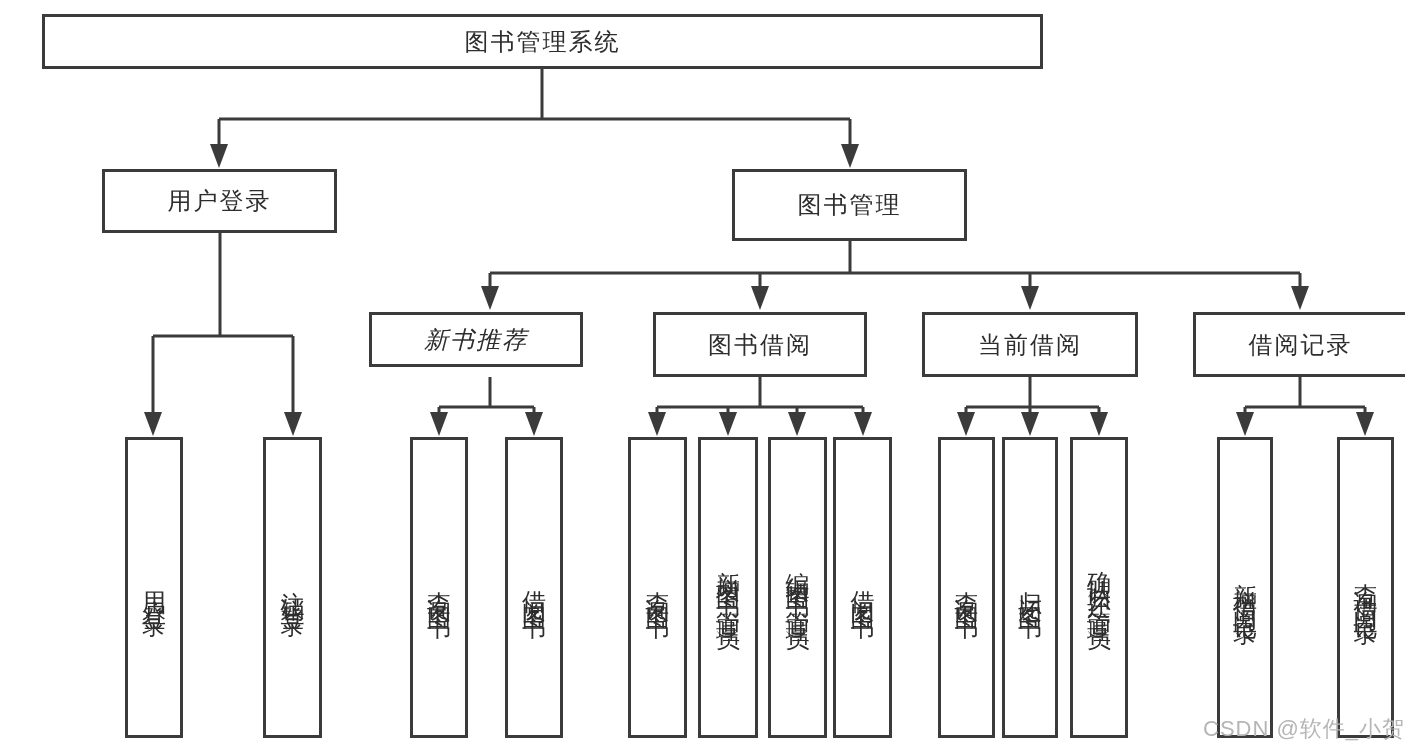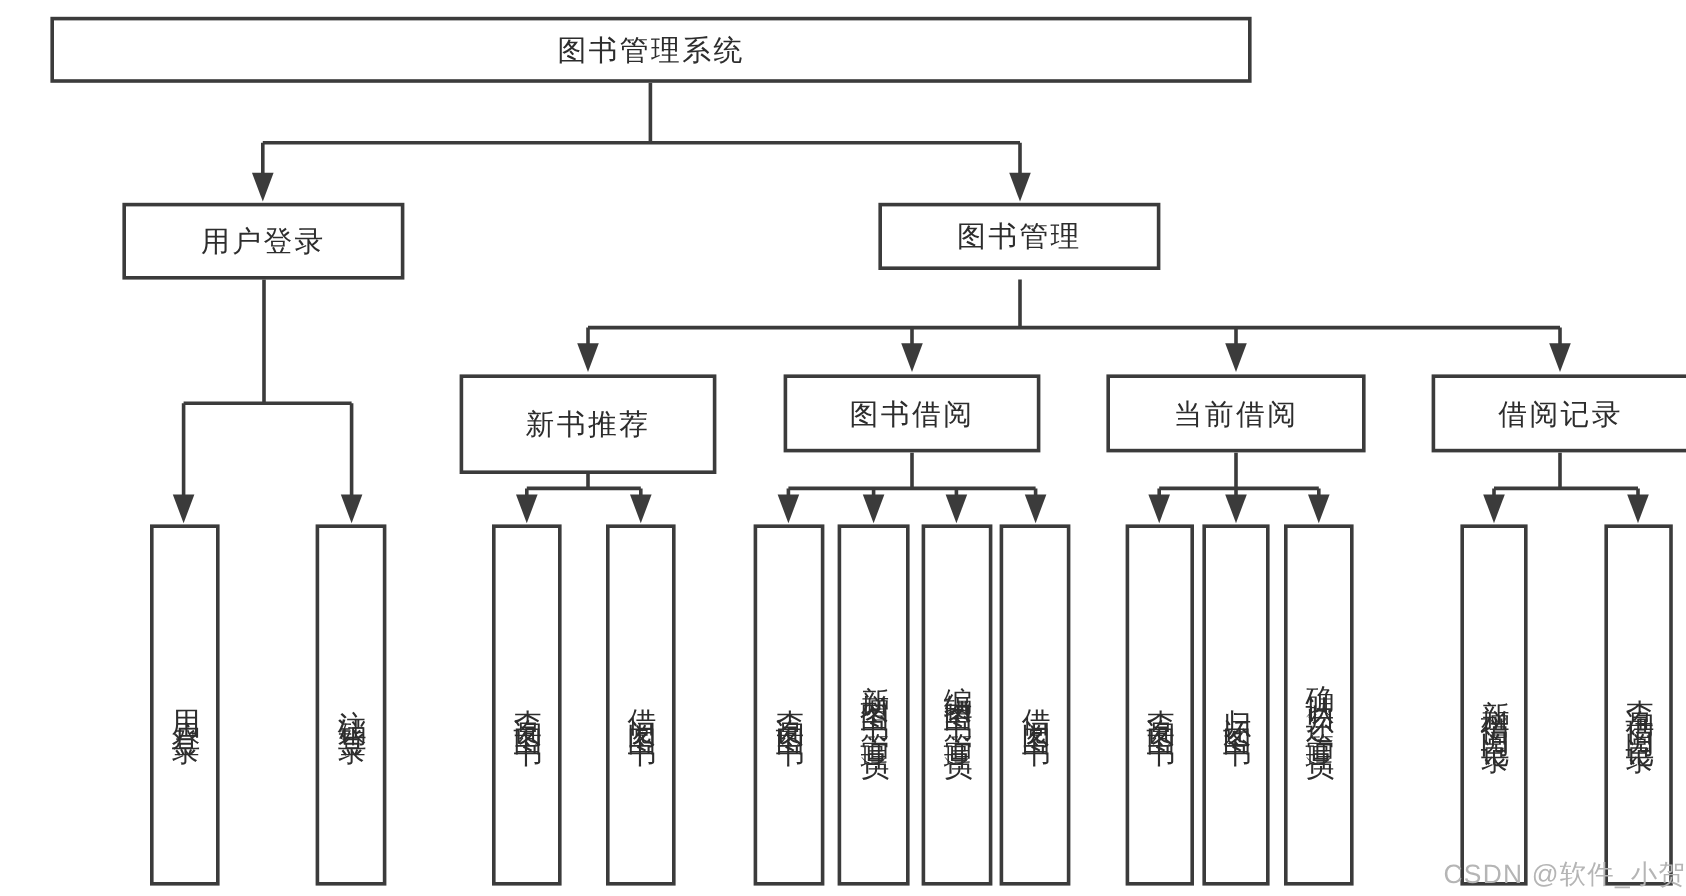--- a/index.html
+++ b/index.html
@@ -55,23 +55,23 @@
       <polygon points="1001,412 1019,412 1010,436"></polygon>
       <polygon points="1070,412 1088,412 1079,436"></polygon>
       <polygon points="1216,412 1234,412 1225,436"></polygon>
       <polygon points="1336,412 1354,412 1345,436"></polygon>
     </g>
   </svg>
 
   <div class="box h" style="left:22px;top:14px;width:1001px;height:55px;">图书管理系统</div>
 
   <div class="box h" style="left:82px;top:169px;width:235px;height:64px;">用户登录</div>
-  <div class="box h" style="left:712px;top:169px;width:235px;height:56px;">图书管理</div>
+  <div class="box h" style="left:712px;top:169px;width:235px;height:72px;">图书管理</div>
 
-  <div class="box h" style="left:363px;top:312px;width:214px;height:83px;">新书推荐</div>
+  <div class="box h" style="left:349px;top:312px;width:214px;height:55px;font-style:italic;">新书推荐</div>
   <div class="box h" style="left:902px;top:312px;width:216px;height:65px;">当前借阅</div>
   <div class="box h" style="left:633px;top:312px;width:214px;height:65px;">图书借阅</div>
   <div class="box h" style="left:1173px;top:312px;width:215px;height:65px;">借阅记录</div>
 
   <div class="box v" style="left:105px;top:437px;width:58px;height:301px;">用户登录</div>
   <div class="box v" style="left:243px;top:437px;width:59px;height:301px;">注销登录</div>
 
   <div class="box v" style="left:390px;top:437px;width:58px;height:301px;">查询图书</div>
   <div class="box v" style="left:485px;top:437px;width:58px;height:301px;">借阅图书</div>
 

